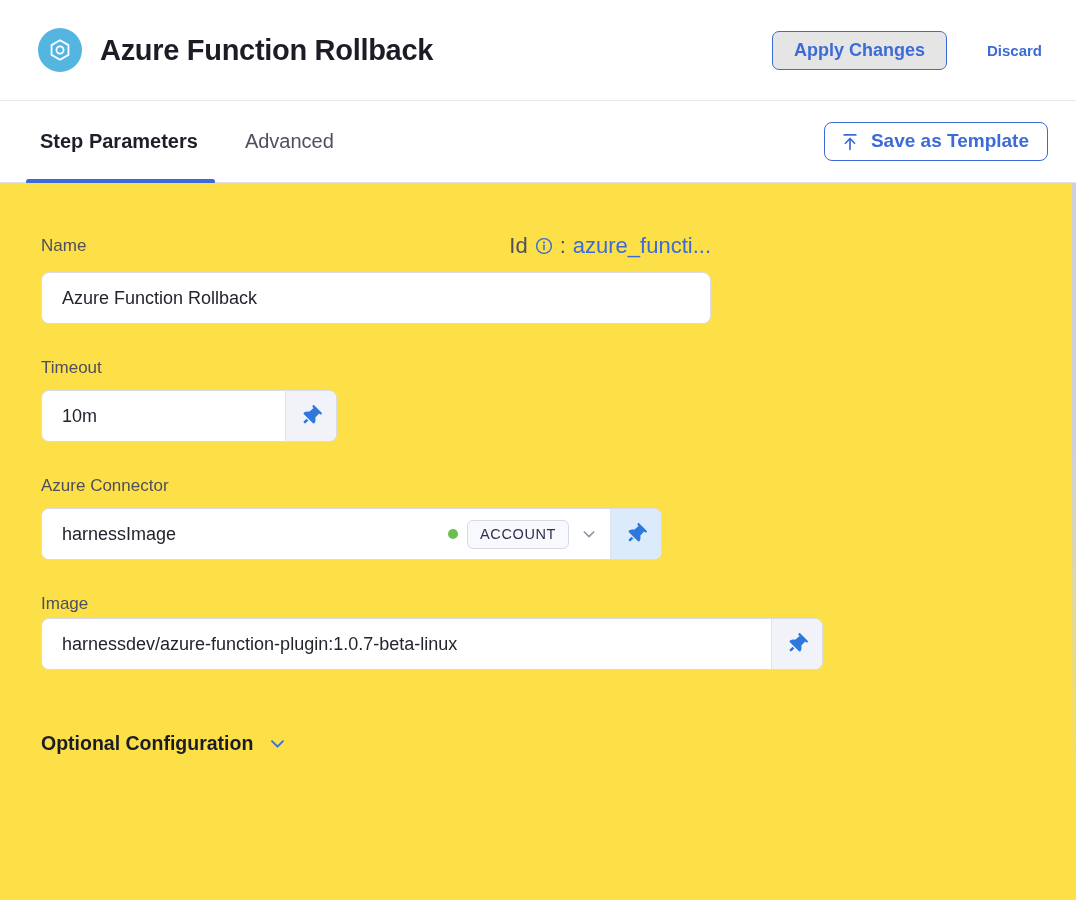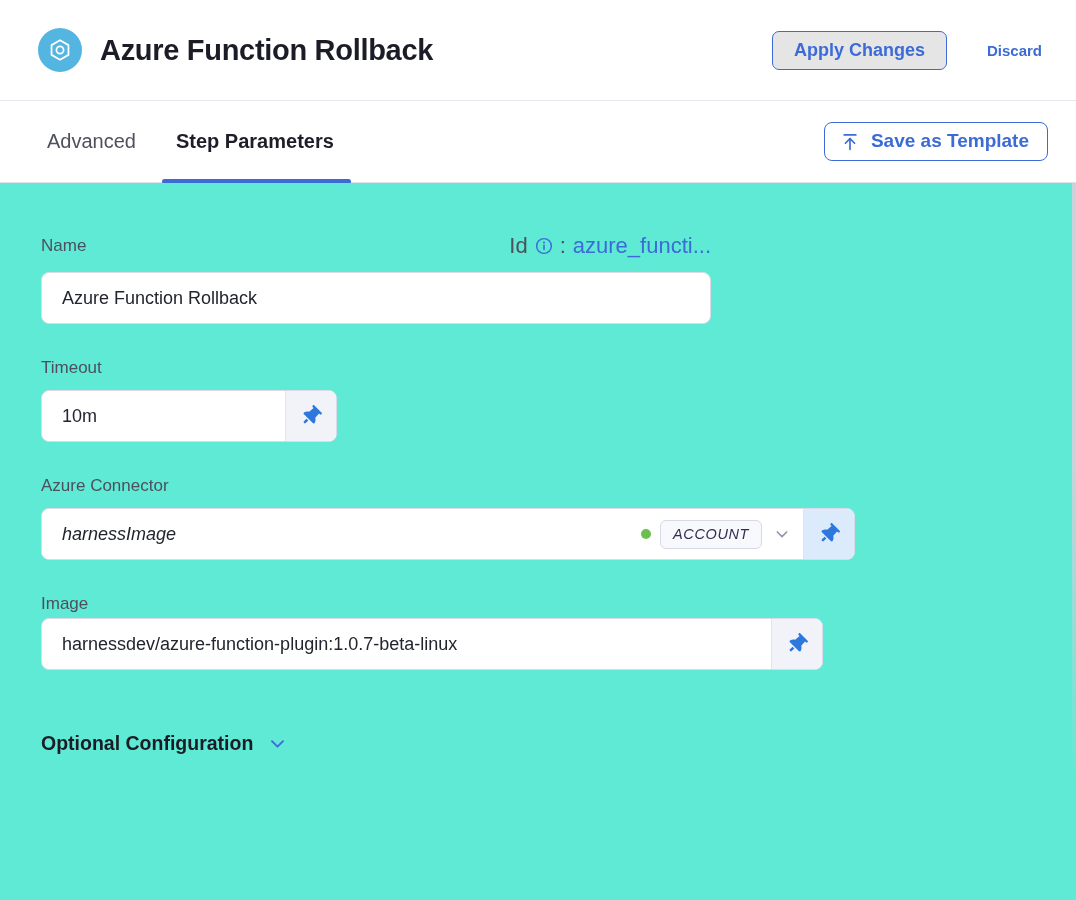--- a/index.html
+++ b/index.html
@@ -63,21 +63,21 @@
   .template-btn {
     margin-left:auto; margin-right:28px;
     display:flex; align-items:flex-end; gap:11px;
     border:1.5px solid #3c6bd6; background:#ffffff; color:#3c6bd6;
     font-family:inherit; font-size:19px; font-weight:700;
     border-radius:8px; padding:7px 18px 8px 15px; cursor:pointer; white-space:nowrap;
   }
 
   
   .content {
-    flex:1; background:#5eead4;
+    flex:1; background:#fde047;
     padding:50px 0 0 41px;
     position:relative;
   }
   .scroll-strip {
     position:absolute; top:0; right:0; width:4px; height:600px;
     background:linear-gradient(#ced1db, #ced1db 45%, rgba(206,209,219,0));
   }
   .field-label {
     font-size:17px; font-weight:500; color:#4d4f5e; display:block;
   }
@@ -95,21 +95,21 @@
     font-family:inherit; font-size:18px; color:#23252e;
     padding:0 20px; outline:none; display:block;
   }
 
   .input-group {
     display:flex; align-items:stretch; height:52px;
     border:1px solid #d9dbe8; border-radius:8px; background:#ffffff;
     overflow:hidden;
   }
   .group-timeout { width:296px; margin-top:12px; }
-  .group-connector { width:814px; margin-top:12px;font-style:italic; }
+  .group-connector { width:621px; margin-top:12px; }
   .group-image { width:782px; margin-top:4px; }
   .input-group .bare-input {
     flex:1; min-width:0; border:none; outline:none; background:transparent;
     font-family:inherit; font-size:18px; color:#23252e; padding:0 0 0 20px;
     white-space:nowrap;
   }
   .pin-btn {
     flex:0 0 51px; border:none; cursor:pointer;
     display:flex; align-items:center; justify-content:center;
     background:#f2f3f9; border-left:1px solid #e2e4ed; padding:0;
@@ -149,25 +149,25 @@
     </svg>
   </div>
   <h1 class="page-title">Azure Function Rollback</h1>
   <div class="header-right">
     <button class="btn-outline">Apply Changes</button>
     <button class="btn-link">Discard</button>
   </div>
 </header>
 
 <div class="tabbar">
+  <div class="tab tab-step active">
+    <span>Step Parameters</span>
+  </div>
   <div class="tab tab-advanced">
     <span>Advanced</span>
-  </div>
-  <div class="tab tab-step active">
-    <span>Step Parameters</span>
   </div>
   <button class="template-btn">
     <span style="display:flex;">
       <svg width="20" height="20" viewBox="0 0 24 24" fill="none" stroke="#3c6bd6" stroke-width="2" stroke-linecap="round" stroke-linejoin="round">
         <path d="M5 3.5h14"></path>
         <path d="M12 21V8"></path>
         <path d="M6.5 13.5 12 8l5.5 5.5"></path>
       </svg>
     </span>
     <span>Save as Template</span>

